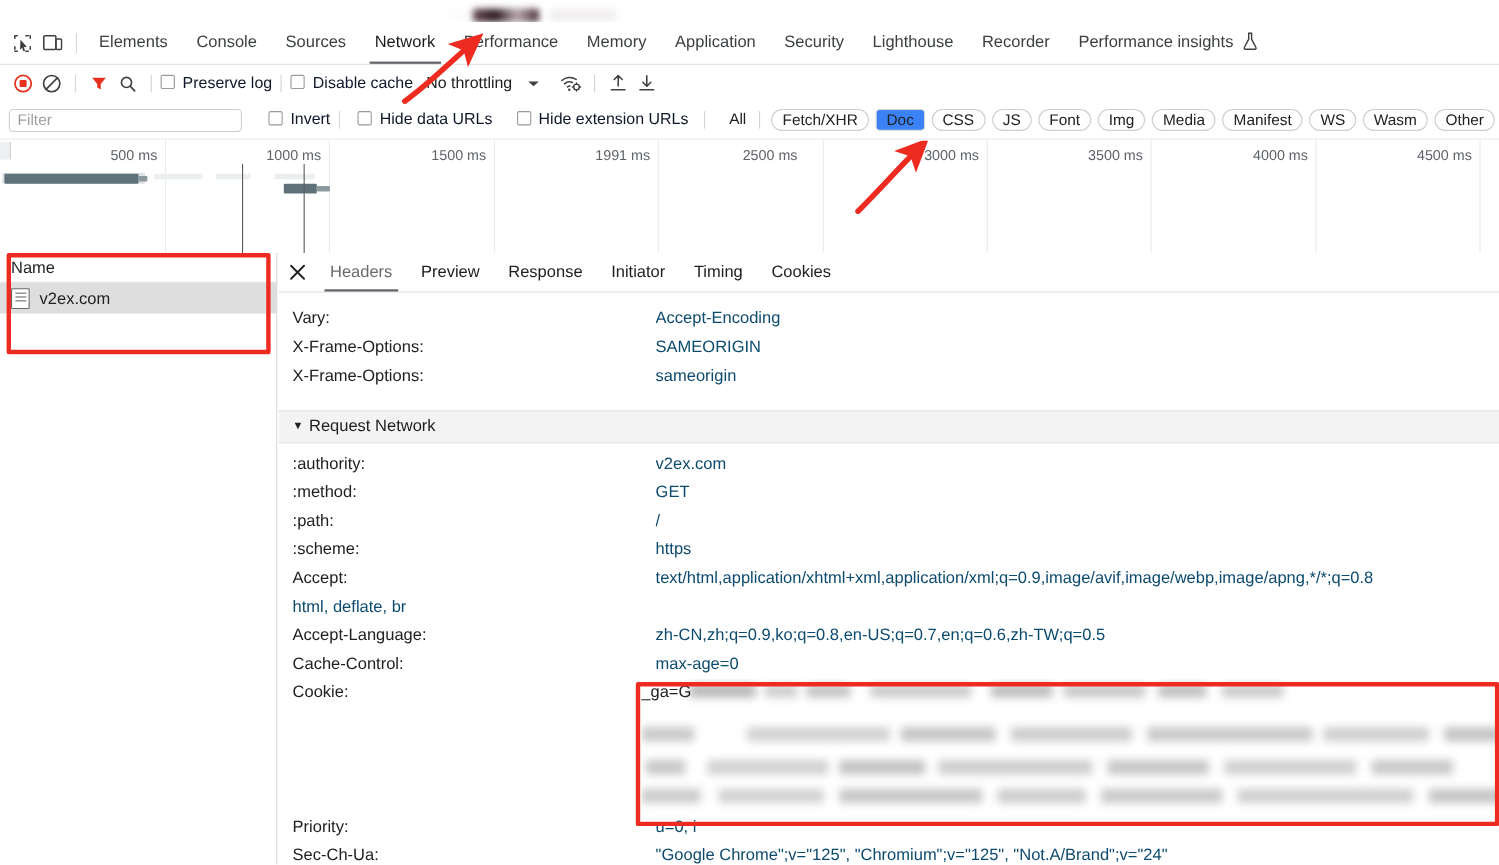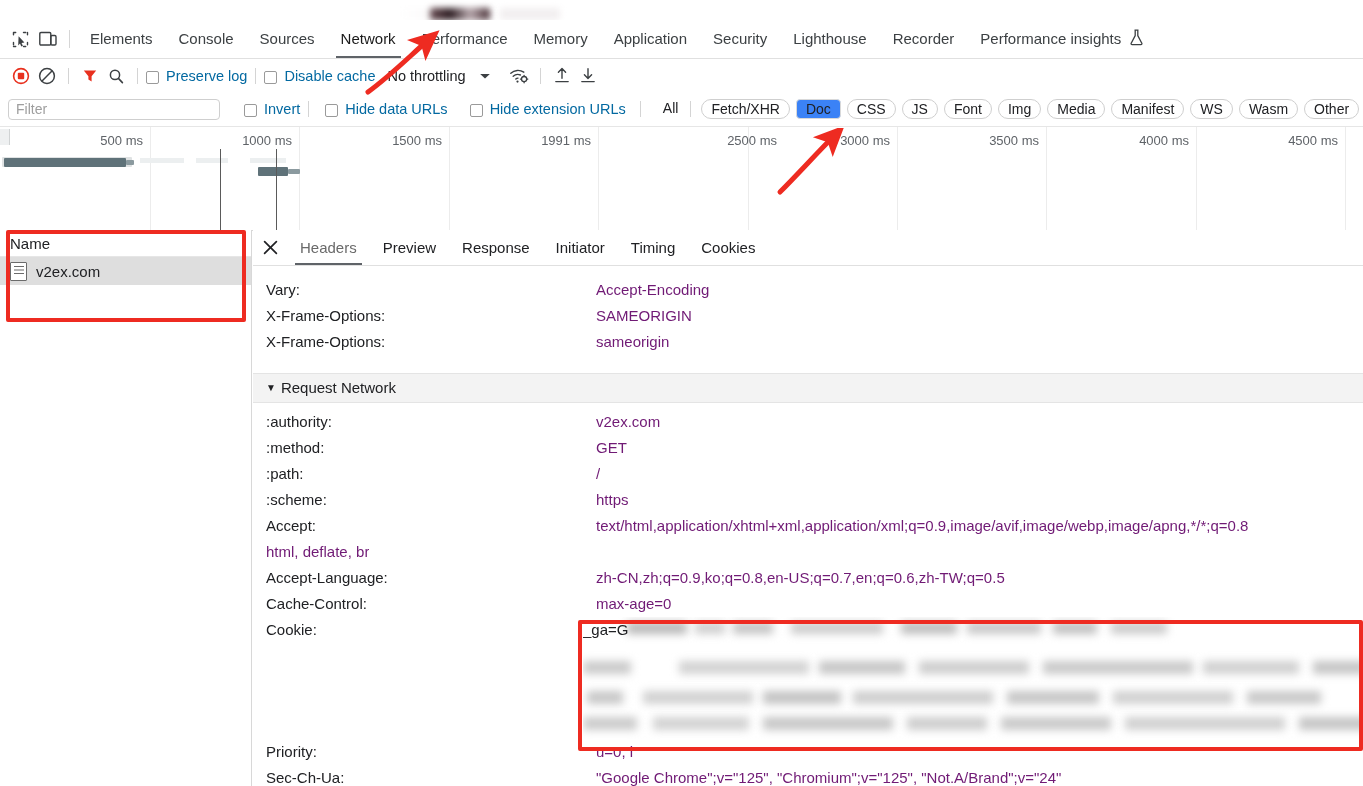--- a/index.html
+++ b/index.html
@@ -88,22 +88,22 @@
     padding-left: 8px;
     box-sizing: border-box;
   }
   .tb-sep { width: 1px; height: 16px; background: #d4d4d4; margin: 0 8px; }
   .tb-btn {
     width: 26px; height: 26px;
     display: flex; align-items: center; justify-content: center;
     cursor: default;
   }
   .cb-wrap {
-    display: flex; align-items: flex-end;
-    font-size: 14.5px; color: #0369a1;
+    display: flex; align-items: flex-start;
+    font-size: 14.5px; color: #0f172a;
     white-space: nowrap;
     cursor: default;
   }
   .cbox {
     width: 13px; height: 13px;
     border: 1.6px solid #9a9a9a;
     border-radius: 2px;
     background: #fff;
     margin-right: 7px;
     box-sizing: border-box;
@@ -326,21 +326,21 @@
     line-height: 26px;
     color: #202124;
     white-space: nowrap;
   }
   .hdr-key {
     width: 330px;
     flex: none;
     color: #202124;
   }
   .hdr-val {
-    color: #701a75;
+    color: #0c4a6e;
     overflow: hidden;
     white-space: nowrap;
   }
   .section-head {
     height: 28px;
     line-height: 28px;
     padding-left: 13px;
     font-size: 15px;
     color: #202124;
     background: #f3f3f3;
@@ -536,21 +536,21 @@
   <div class="ov-gridline" style="left:748px;"></div>
   <div class="ov-gridline" style="left:897px;"></div>
   <div class="ov-gridline" style="left:1046px;"></div>
   <div class="ov-gridline" style="left:1196px;"></div>
   <div class="ov-gridline" style="left:1345px;"></div>
 
   <div class="ov-tick" style="left:150px;">500 ms</div>
   <div class="ov-tick" style="left:299px;">1000 ms</div>
   <div class="ov-tick" style="left:449px;">1500 ms</div>
   <div class="ov-tick" style="left:598px;">1991 ms</div>
-  <div class="ov-tick" style="left:784px;">2500 ms</div>
+  <div class="ov-tick" style="left:732px;">2500 ms</div>
   <div class="ov-tick" style="left:897px;">3000 ms</div>
   <div class="ov-tick" style="left:1046px;">3500 ms</div>
   <div class="ov-tick" style="left:1196px;">4000 ms</div>
   <div class="ov-tick" style="left:1345px;">4500 ms</div>
 
   <div class="ov-band" style="left:2px; top:30px; width:130px;"></div>
   <div class="ov-bar" style="left:4px; top:30.5px; width:122px;"></div>
   <div class="ov-bar" style="left:126px; top:33px; width:8px; height:5px; background:#8b9a9f;"></div>
   <div class="ov-faint" style="left:140px; top:31px; width:44px;"></div>
   <div class="ov-faint" style="left:196px; top:31px; width:32px;"></div>

